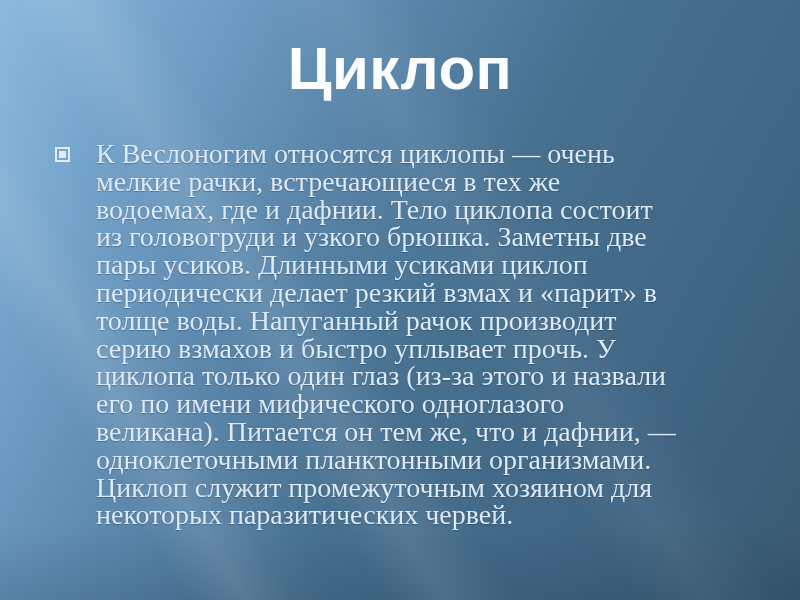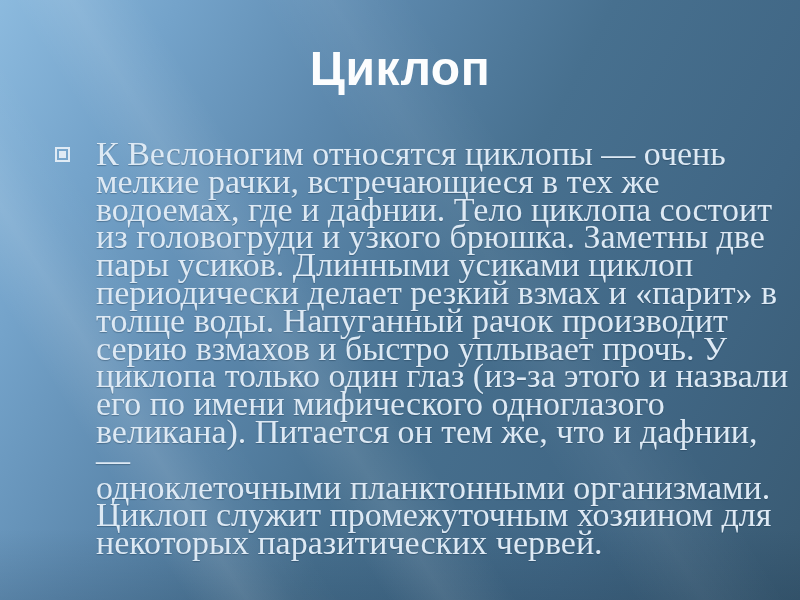--- a/index.html
+++ b/index.html
@@ -38,21 +38,21 @@
   }
   .title {
     position: absolute;
     top: 40px;
     left: 0;
     width: 800px;
     margin: 0;
     text-align: center;
     font-family: "Liberation Sans", sans-serif;
     font-weight: bold;
-    font-size: 48px;
+    font-size: 60px;
     line-height: 58px;
     color: var(--title-color);
     letter-spacing: 0.5px;
   }
   .body-block {
     position: absolute;
     left: 55px;
     top: 140px;
     width: 720px;
   }
@@ -71,21 +71,21 @@
     left: 2px;
     top: 2px;
     width: 7px;
     height: 7px;
     background: var(--bullet-color);
     display: block;
   }
   .body-text {
     margin-left: 41px;
     width: 695px;
-    font-size: 34px;
+    font-size: 28px;
     line-height: 27.8px;
     color: var(--body-text-color);
     white-space: pre-line;
     text-shadow: 0 1px 1px rgba(20,45,70,0.35);
   }
 </style>
 </head>
 <body>
 
 <div class="slide">

